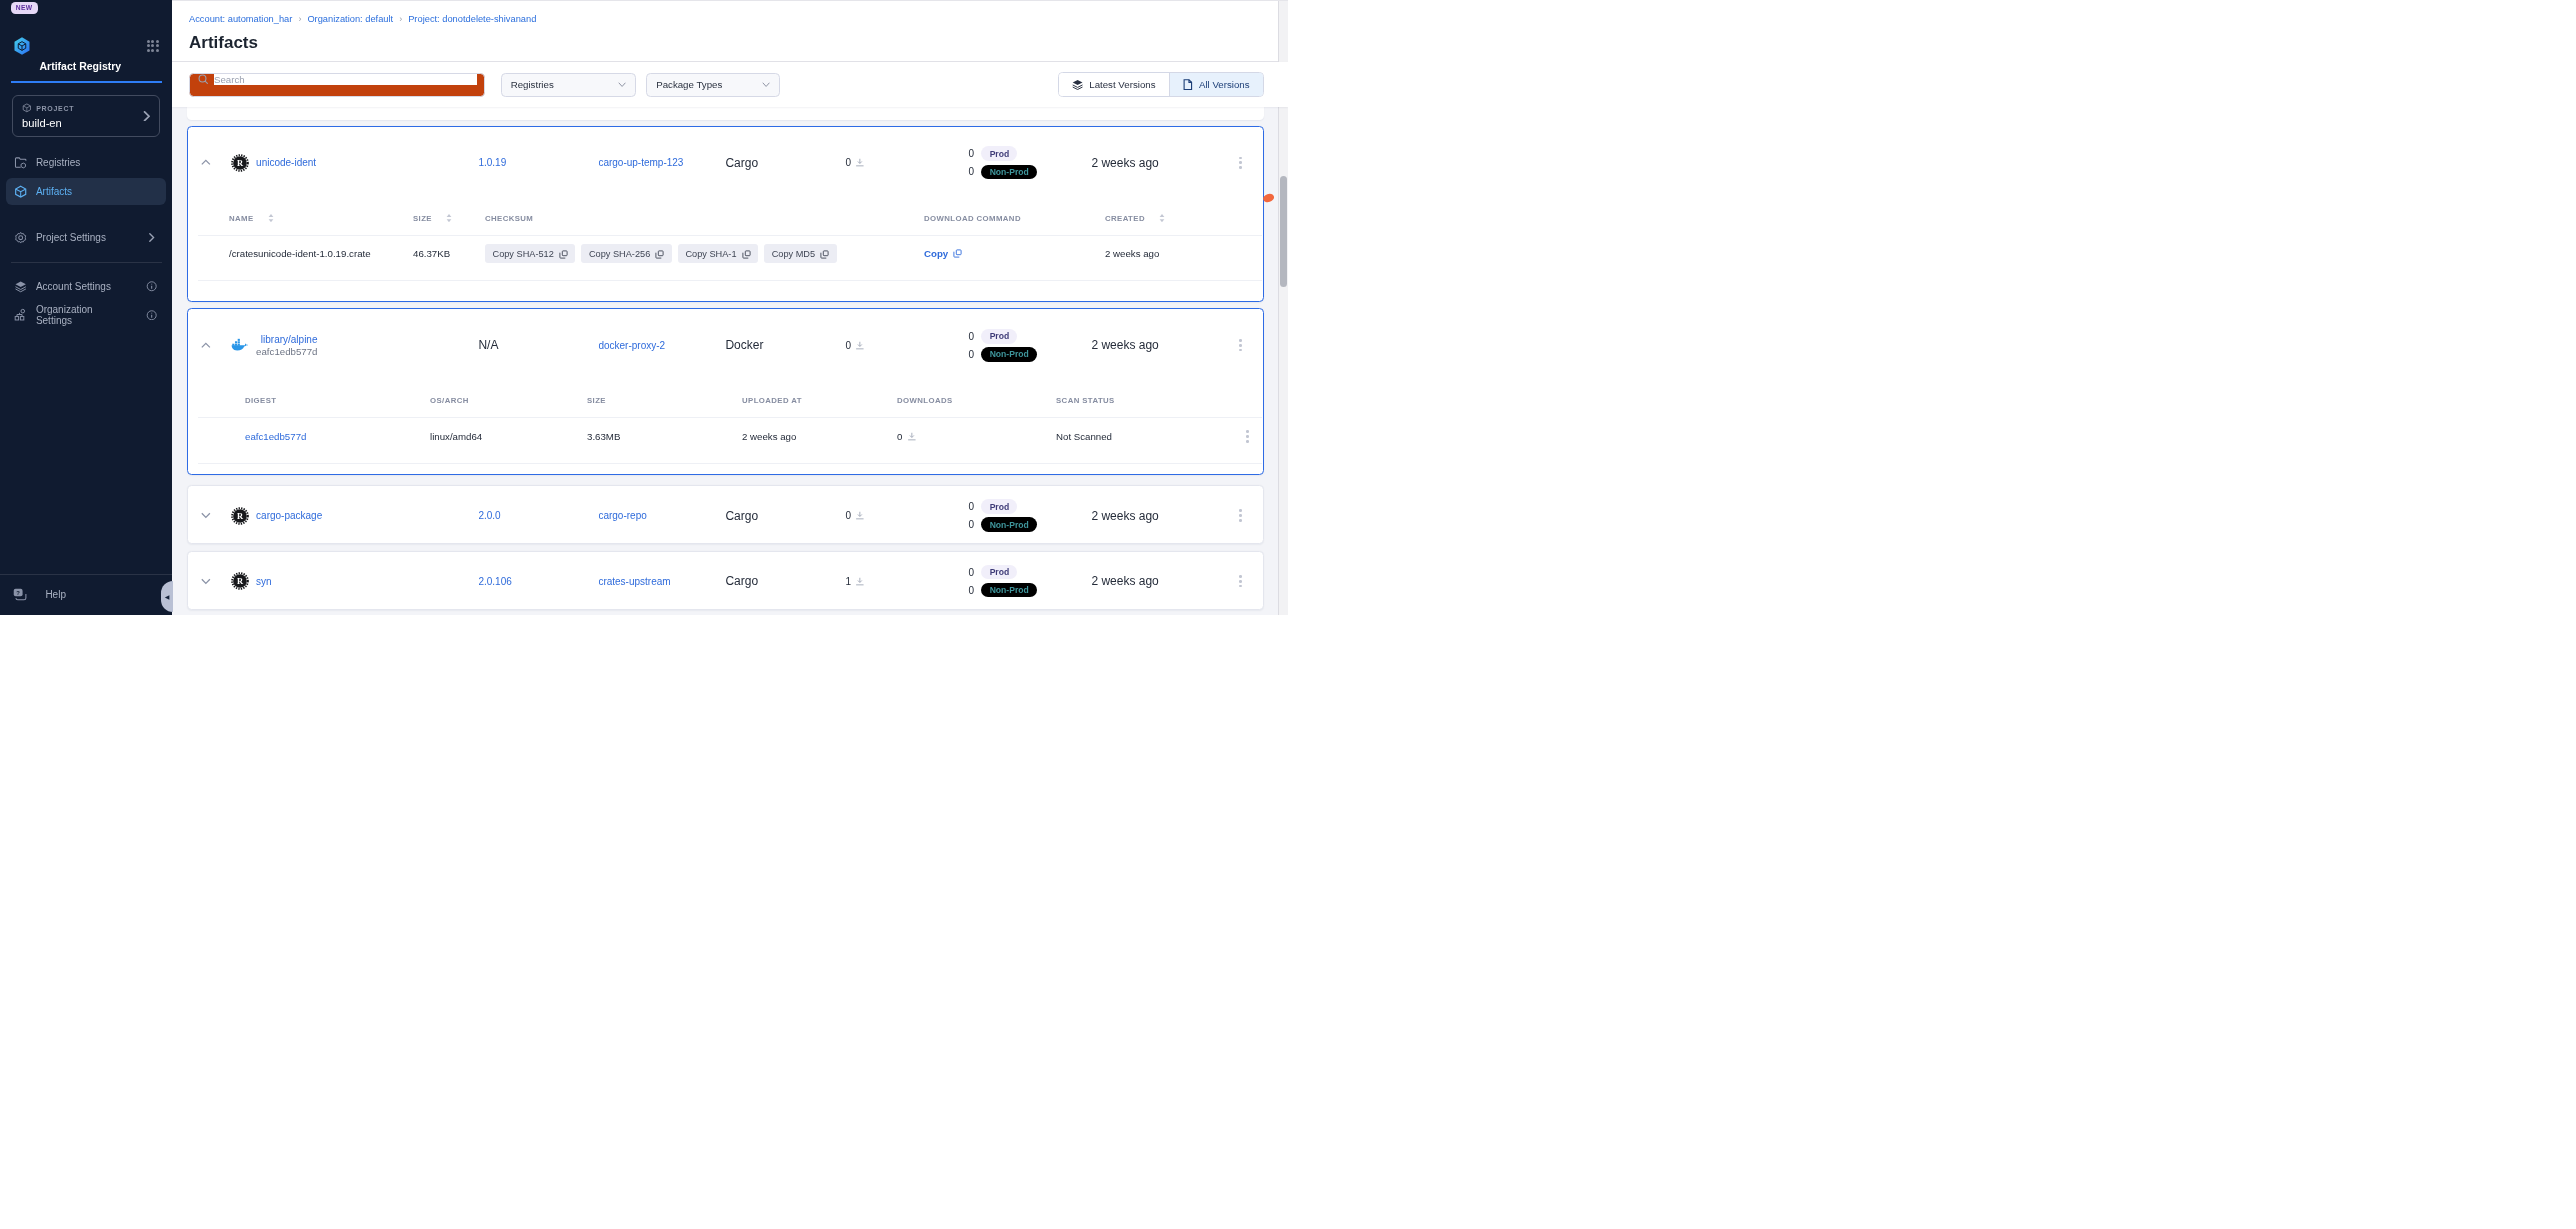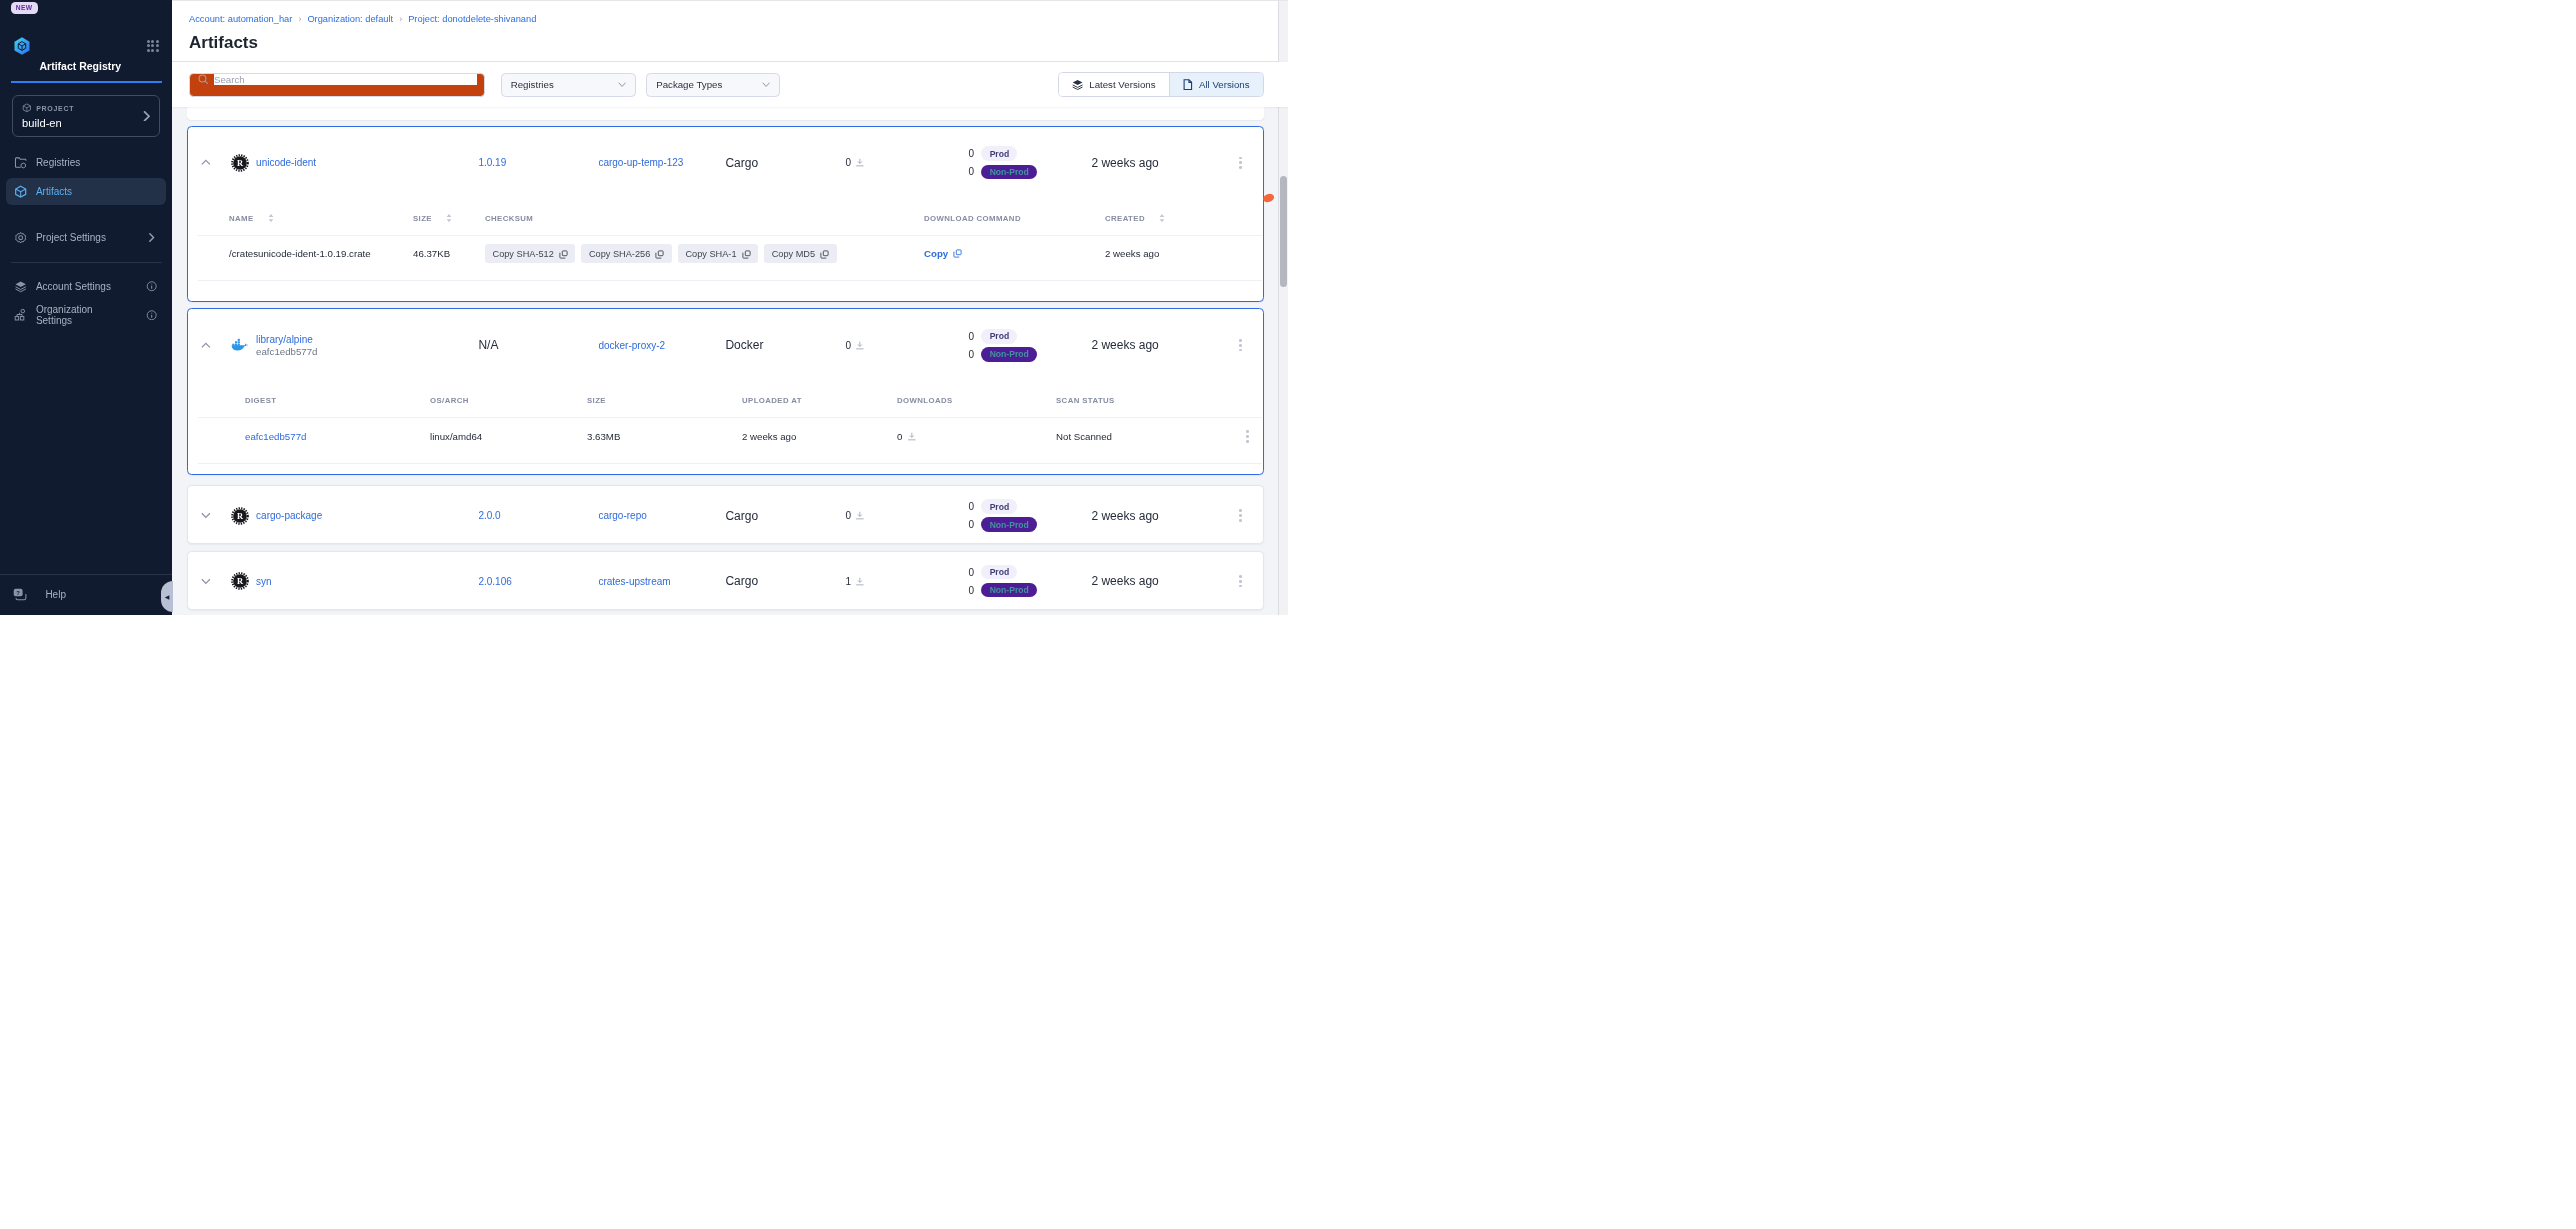--- a/index.html
+++ b/index.html
@@ -77,30 +77,30 @@
   .card2 { margin-top:6.7px; height:167px; }
   .card3 { margin-top:9.7px; height:59px; }
   .card4 { margin-top:6.7px; height:59px; }
 
   .row-summary { display:grid; grid-template-columns:30px 247px 120px 127px 120px 123px 123px 127px 1fr;
     align-items:center; padding-left:13.4px; height:59px; }
   .card.selected .row-summary { height:72px; }
   .expander { display:flex; justify-content:flex-start; cursor:pointer; }
   .name-cell { display:flex; align-items:center; gap:6.7px; }
   .pkg-icon { width:18px; height:18px; flex:0 0 18px; }
-  .name-lines { display:flex; flex-direction:column; gap:1.5px; }
+  .name-lines { display:flex; flex-direction:column; gap:1.5px;align-items:flex-end; }
   a.blue-link { color:#2f6bdb; text-decoration:none; font-size:10px; cursor:pointer; }
   .sub-digest { color:#6e7585; font-size:9.7px; }
   .cell-text { font-size:12px; color:#252c3a; }
   .dl-cell { display:flex; align-items:center; gap:4.5px; font-size:10px; color:#252c3a; }
   .env-stack { display:flex; flex-direction:column; gap:3.7px; }
   .env-row { display:flex; align-items:center; gap:7.5px; font-size:10px; color:#252c3a; }
   .badge { font-size:8.6px; font-weight:bold; padding:2.2px 8.2px; border-radius:7.5px; }
   .badge.prod { background:#f1effa; color:#3f3c78; }
-  .badge.nonprod { background:#4c1d95; color:#3f969c; }
+  .badge.nonprod { background:#000000; color:#3f969c; }
   .kebab-cell { display:flex; justify-content:flex-end; padding-right:18px; }
   .kebab { display:flex; flex-direction:column; gap:2.2px; cursor:pointer; padding:3px; }
   .kebab i { width:2.6px; height:2.6px; border-radius:50%; background:#c2c6d2; }
 
   
   .inner-table { padding:10.5px 9px 0 41px; }
   .inner-table.manifest { padding-left:37px; }
   .it-head { display:grid; align-items:center; height:18px; }
   .files-grid { grid-template-columns:184px 72px 439px 181px 1fr; }
   .manifest-grid { grid-template-columns:185px 157px 155px 155px 159px 187px 1fr;margin-left:20px; }

